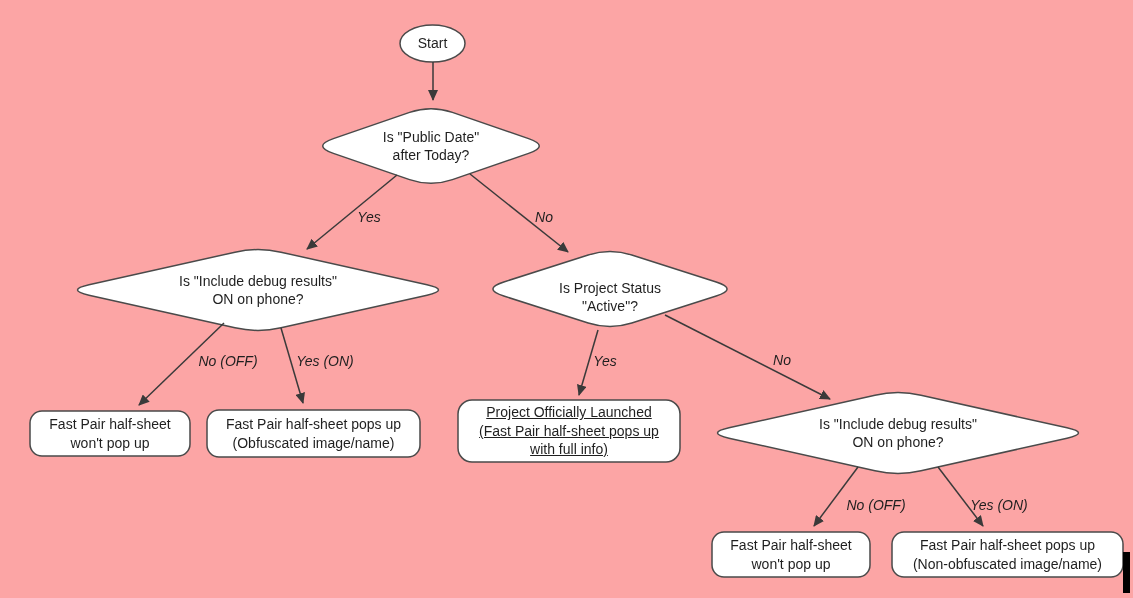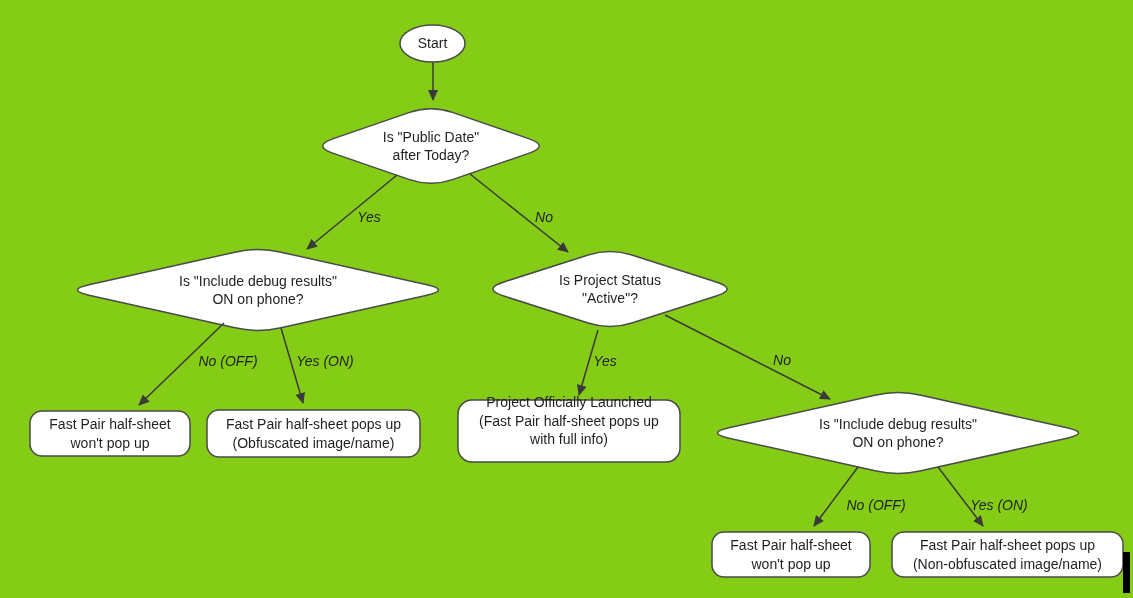--- a/index.html
+++ b/index.html
@@ -1,20 +1,20 @@
 <!DOCTYPE html>
 <html><head>
 <meta charset="utf-8">
 <style>
   html, body { margin: 0; padding: 0; background: #ffffff; }
   #canvas {
     position: relative;
     width: 1133px;
     height: 598px;
-    background: #84cc16;
+    background: #fca5a5;
     overflow: hidden;
     font-family: "Liberation Sans", sans-serif;
   }
   #shapes { position: absolute; left: 0; top: 0; }
   .lbl {
     position: absolute;
     display: flex;
     align-items: center;
     justify-content: center;
     text-align: center;
@@ -71,29 +71,29 @@
     <line x1="665" y1="315" x2="830" y2="399" stroke="#3a3a3a" stroke-width="1.5" marker-end="url(#arrow)"></line>
     <line x1="858" y1="467" x2="814" y2="526" stroke="#3a3a3a" stroke-width="1.5" marker-end="url(#arrow)"></line>
     <line x1="938" y1="467" x2="983" y2="526" stroke="#3a3a3a" stroke-width="1.5" marker-end="url(#arrow)"></line>
   </svg>
 
   <div class="lbl" style="left:400px; top:25px; width:65px; height:37px;">Start</div>
   <div class="lbl" style="left:312px; top:105px; width:238px; height:82px;">Is "Public Date"
 after Today?</div>
   <div class="lbl" style="left:66px; top:247px; width:384px; height:86px;">Is "Include debug results"
 ON on phone?</div>
-  <div class="lbl" style="left:482px; top:248px; width:256px; height:82px;">Is Project Status
+  <div class="lbl" style="left:482px; top:256px; width:256px; height:82px;">Is Project Status
 "Active"?</div>
   <div class="lbl" style="left:706px; top:390px; width:384px; height:86px;">Is "Include debug results"
 ON on phone?</div>
   <div class="lbl" style="left:30px; top:411px; width:160px; height:45px;">Fast Pair half-sheet
 won't pop up</div>
   <div class="lbl" style="left:207px; top:410px; width:213px; height:47px;">Fast Pair half-sheet pops up
 (Obfuscated image/name)</div>
-  <div class="lbl" style="left:458px; top:390px; width:222px; height:62px;">Project Officially Launched
+  <div class="lbl" style="left:458px; top:400px; width:222px; height:62px;text-decoration:underline;">Project Officially Launched
 (Fast Pair half-sheet pops up
 with full info)</div>
   <div class="lbl" style="left:712px; top:532px; width:158px; height:45px;">Fast Pair half-sheet
 won't pop up</div>
   <div class="lbl" style="left:892px; top:532px; width:231px; height:45px;">Fast Pair half-sheet pops up
 (Non-obfuscated image/name)</div>
 
   <div class="lbl edge-lbl" style="left:339px; top:207px; width:60px; height:20px;">Yes</div>
   <div class="lbl edge-lbl" style="left:514px; top:207px; width:60px; height:20px;">No</div>
   <div class="lbl edge-lbl" style="left:186px; top:351px; width:84px; height:20px;">No (OFF)</div>

